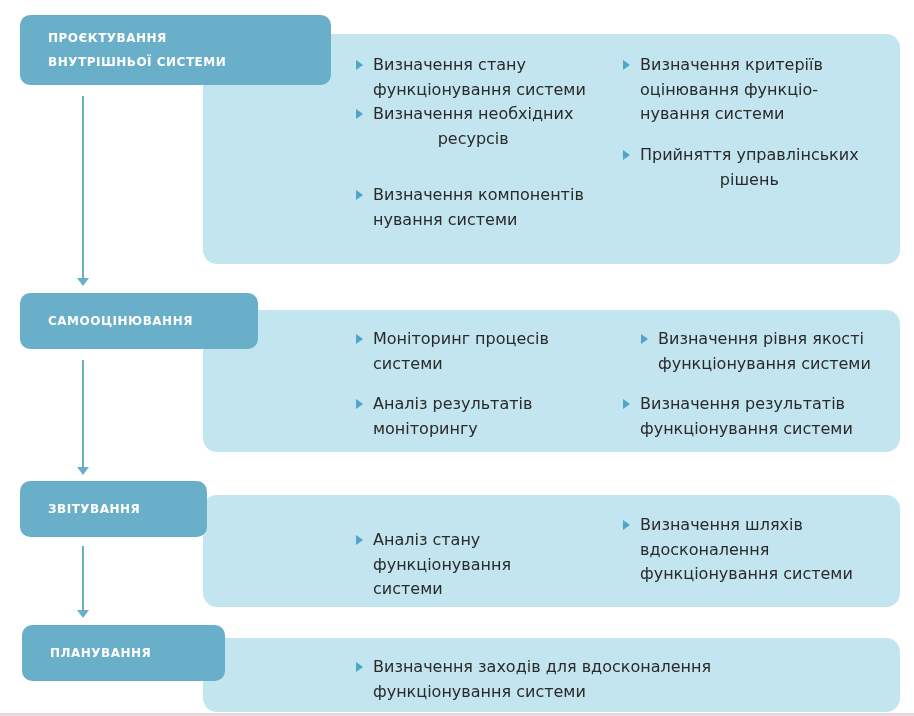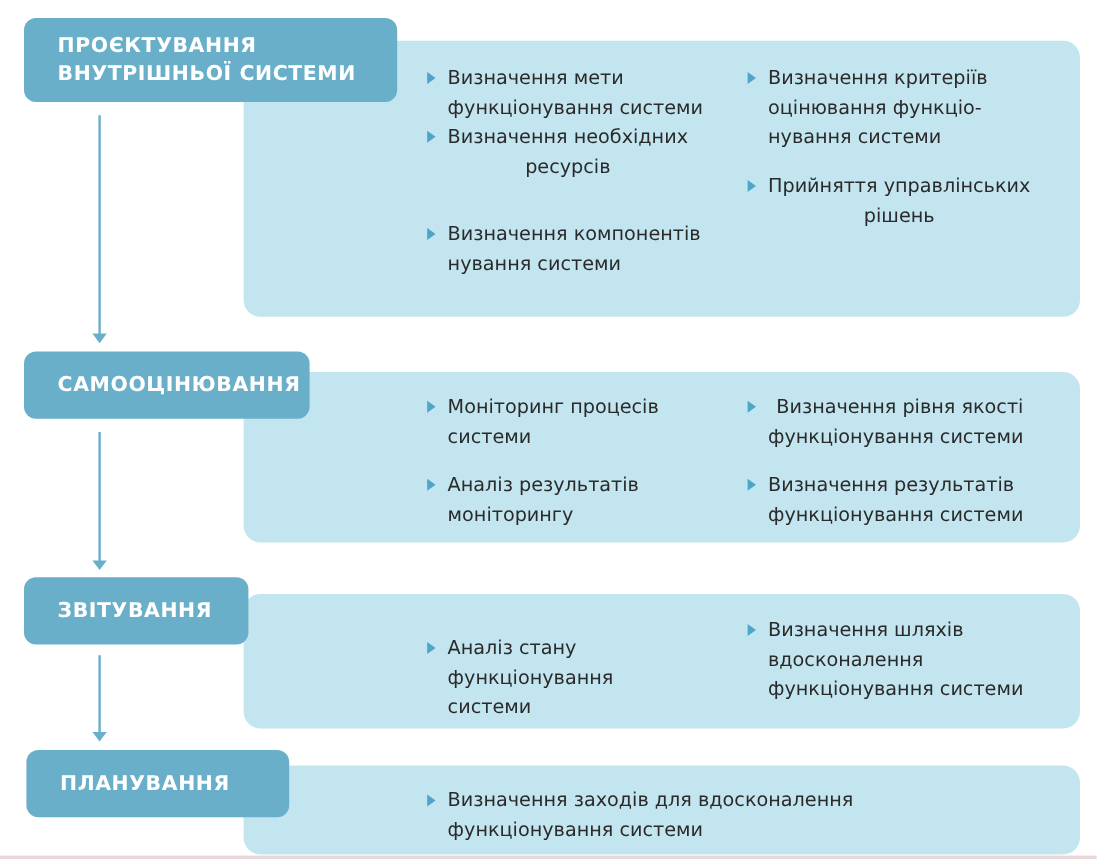--- a/index.html
+++ b/index.html
@@ -3,21 +3,21 @@
   <meta charset="utf-8">
   <style>
     html, body { margin: 0; padding: 0; }
     body {
       width: 914px; height: 716px; position: relative; overflow: hidden;
       background: #ffffff;
       font-family: "DejaVu Sans", "Liberation Sans", sans-serif;
     }
     .stage-box {
       position: absolute; background: #6aafc9; border-radius: 10px;
-      color: #ffffff; font-weight: bold; font-size: 17px; letter-spacing: 0.5px;
+      color: #ffffff; font-weight: bold; font-size: 12px; letter-spacing: 0.5px;
       line-height: 24px; box-sizing: border-box; padding-left: 28px;
       display: flex; flex-direction: column; justify-content: center;
       z-index: 2;
     }
     .content-box {
       position: absolute; background: #c3e5ef; border-radius: 14px;
       z-index: 1;
     }
     .item {
       position: absolute; font-size: 16px; line-height: 24.5px; color: #2a2a2a;
@@ -45,21 +45,21 @@
 <body>
 
 <div class="stage-box" style="left:20px; top:15px; width:311px; height:70px;">
   <span class="line">ПРОЄКТУВАННЯ</span>
   <span class="line">ВНУТРІШНЬОЇ СИСТЕМИ</span>
 </div>
 <div class="content-box" style="left:203px; top:34px; width:697px; height:230px;"></div>
 
 <div class="item" style="left:356px; top:53px; z-index:3;">
   <span class="bullet"></span>
-  <span class="line">Визначення мети</span>
+  <span class="line">Визначення стану</span>
   <span class="line">функціонування системи</span>
 </div>
 <div class="item" style="left:356px; top:102px; z-index:3;text-align:center;">
   <span class="bullet"></span>
   <span class="line">Визначення необхідних</span>
   <span class="line">ресурсів</span>
 </div>
 <div class="item" style="left:356px; top:183px; z-index:3;">
   <span class="bullet"></span>
   <span class="line">Визначення компонентів</span>
@@ -87,21 +87,21 @@
 <div class="item" style="left:356px; top:327px; z-index:3;">
   <span class="bullet"></span>
   <span class="line">Моніторинг процесів</span>
   <span class="line">системи</span>
 </div>
 <div class="item" style="left:356px; top:392px; z-index:3;">
   <span class="bullet"></span>
   <span class="line">Аналіз результатів</span>
   <span class="line">моніторингу</span>
 </div>
-<div class="item" style="left:623px; top:327px; z-index:3;text-align:right;">
+<div class="item" style="left:641px; top:327px; z-index:3;">
   <span class="bullet"></span>
   <span class="line">Визначення рівня якості</span>
   <span class="line">функціонування системи</span>
 </div>
 <div class="item" style="left:623px; top:392px; z-index:3;">
   <span class="bullet"></span>
   <span class="line">Визначення результатів</span>
   <span class="line">функціонування системи</span>
 </div>
 
@@ -120,21 +120,21 @@
 </div>
 <div class="item" style="left:623px; top:513px; z-index:3;">
   <span class="bullet"></span>
   <span class="line">Визначення шляхів</span>
   <span class="line">вдосконалення</span>
   <span class="line">функціонування системи</span>
 </div>
 
 <div class="arrow" style="top:546px; height:70px;"></div>
 
-<div class="stage-box" style="left:22px; top:625px; width:219px; height:56px;">
+<div class="stage-box" style="left:22px; top:625px; width:203px; height:56px;">
   <span class="line">ПЛАНУВАННЯ</span>
 </div>
 <div class="content-box" style="left:203px; top:638px; width:697px; height:74px;"></div>
 
 <div class="item" style="left:356px; top:655px; z-index:3;">
   <span class="bullet"></span>
   <span class="line">Визначення заходів для вдосконалення</span>
   <span class="line">функціонування системи</span>
 </div>
 

